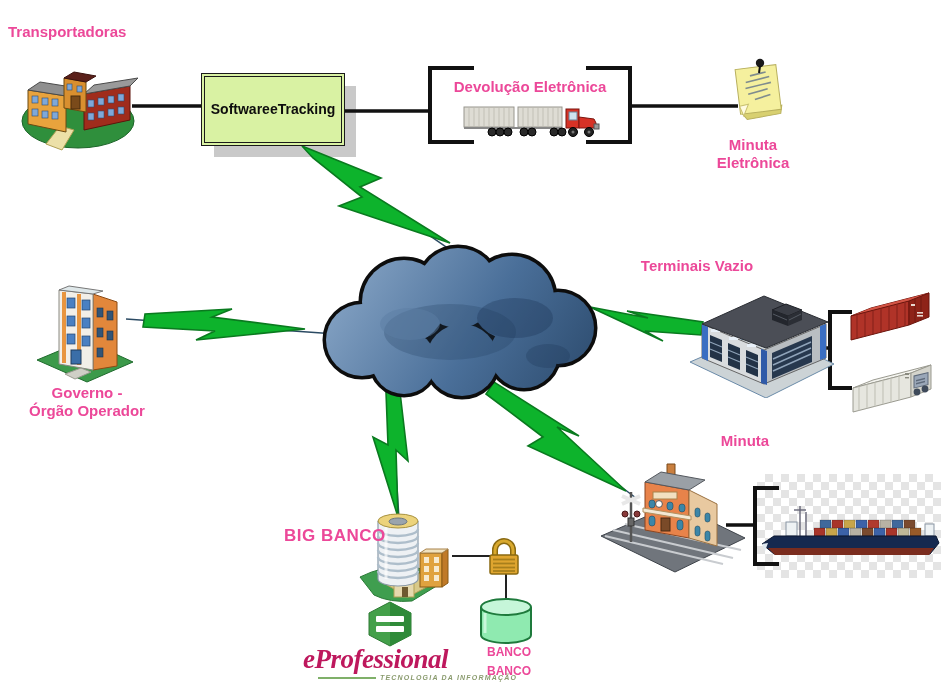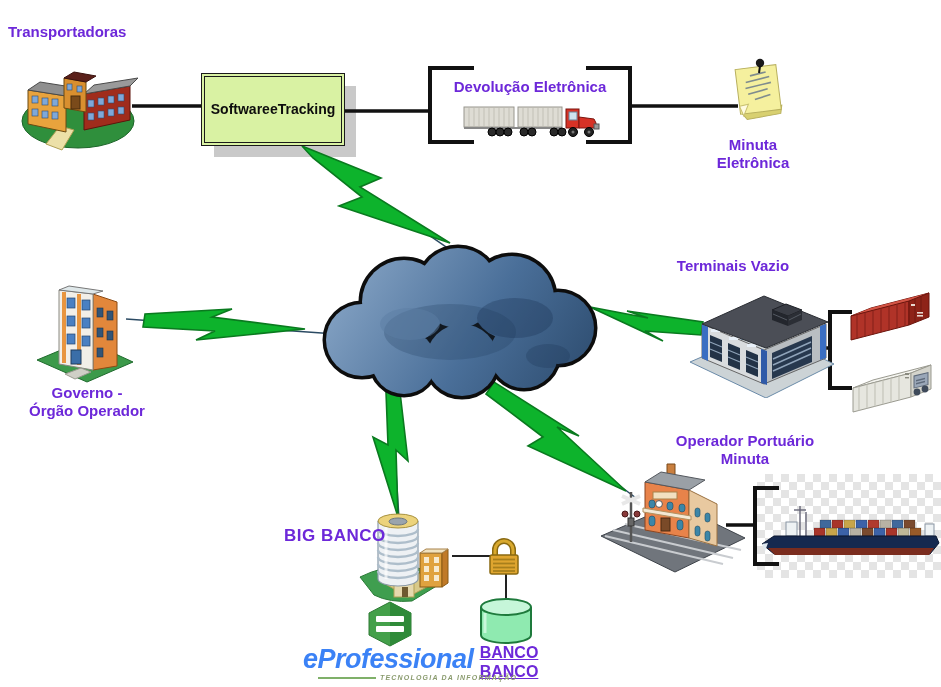--- a/index.html
+++ b/index.html
@@ -1,19 +1,19 @@
 <!DOCTYPE html>
 <html style="--c-api-text: #1fd13a; --c-bolt-fill: #0db32c; --c-bolt-outline: #0a7a1f; --c-software-box-fill: #d9f2a3; --c-software-box-border: #1a1a1a; --c-box-shadow: #c9c9c9; --c-cloud-light: #85a3c4; --c-cloud-dark: #2e4d70; --c-note-yellow: #f5f09e; --c-lock-gold: #dfa52f; --c-database-green: #8feab0; --c-line-black: #111111;"><head>
 <meta charset="utf-8">
 <style>
   html,body{margin:0;padding:0;background:#fff;}
   .stage{position:relative;width:941px;height:687px;background:#ffffff;overflow:hidden;
          font-family:"Liberation Sans",sans-serif;color:#0d0d0d;}
   .abs{position:absolute;}
-  .lbl{position:absolute;font-weight:700;font-size:15px;line-height:18px;color:#6d28d9;
+  .lbl{position:absolute;font-weight:700;font-size:15px;line-height:18px;color:#ec4899;
        text-align:center;white-space:nowrap;z-index:4;}
   .lbl.left{text-align:left;}
   .box-shadow{position:absolute;left:214px;top:86px;width:142px;height:71px;
        background:var(--c-box-shadow,#c9c9c9);z-index:0;}
   .software-box{position:absolute;left:201px;top:73px;width:142px;height:71px;
        background:var(--c-software-box-fill,#d9f2a3);
        border:1px solid var(--c-software-box-border,#1a1a1a);
        box-shadow:inset 0 0 0 2px var(--c-software-box-fill,#d9f2a3),
                   inset 0 0 0 3px var(--c-software-box-border,#1a1a1a);
        display:flex;flex-direction:row;align-items:center;justify-content:center;
@@ -28,23 +28,23 @@
   .sline{stroke:var(--c-line-black,#111111);stroke-width:3.5;}
   .thinline{stroke:#222;stroke-width:2;}
   .bracket{stroke:var(--c-line-black,#111111);stroke-width:4;fill:none;}
   .checker{position:absolute;left:757px;top:474px;width:184px;height:104px;z-index:1;
        background-color:#ffffff;
        background-image:
          linear-gradient(45deg,#e4e4e4 25%,transparent 25%,transparent 75%,#e4e4e4 75%),
          linear-gradient(45deg,#e4e4e4 25%,transparent 25%,transparent 75%,#e4e4e4 75%);
        background-size:16px 16px;background-position:0 0,8px 8px;}
   .bigdata-lbl{font-size:17px;letter-spacing:.5px;}
-  .banco-lbl{font-size:16px;line-height:19px;text-decoration:underline;}
+  .banco-lbl{font-size:12px;line-height:19px;}
   .logo-name{position:absolute;left:303px;top:644px;width:180px;font-size:27px;font-weight:700;
-       font-style:italic;color:#3b82f6;z-index:4;letter-spacing:-.5px;}
+       font-style:italic;color:#be185d;z-index:4;letter-spacing:-.5px;font-family:Liberation Serif, serif;}
   .logo-tagline{position:absolute;left:318px;top:674px;display:flex;align-items:center;z-index:4;}
   .logo-tagline .rule{width:58px;height:0;border-top:2px solid #7fb069;margin-right:4px;}
   .logo-tagline .tg{font-size:7px;font-style:italic;letter-spacing:1.2px;color:#8a9b6e;
        font-weight:700;white-space:nowrap;}
 </style>
 </head>
 <body>
 
 <div class="stage">
 
@@ -242,21 +242,21 @@
       <rect x="64" y="70" width="6" height="9"></rect>
     </g>
     <rect x="38" y="72" width="10" height="14" fill="#3a6ea8" stroke="#1e3c5e"></rect>
     <polygon points="32,96 48,90 58,94 42,101" fill="#cfcfc6" stroke="#9a9a90"></polygon>
   </svg>
   <div class="lbl" style="left:7px;top:384px;width:160px;">
     <div>Governo -</div>
     <div>Órgão Operador</div>
   </div>
 
-  <div class="lbl" style="left:658px;top:257px;width:150px;">Terminais Vazio</div>
+  <div class="lbl" style="left:622px;top:257px;width:150px;">Terminais Vazio</div>
 
   <svg class="abs icon" style="left:688px;top:280px;" width="148" height="118" viewBox="0 0 148 118">
     <polygon points="2,82 76,50 146,84 78,118" fill="#ccd3d6" stroke="#6a8aa8"></polygon>
     <polygon points="14,44 76,70 76,104 14,78" fill="#d9dcde" stroke="#666"></polygon>
     <polygon points="76,70 138,44 138,78 76,104" fill="#b9bec2" stroke="#666"></polygon>
     <g fill="#223246">
       <polygon points="22,55 34,60 34,82 22,77"></polygon>
       <polygon points="40,63 52,68 52,90 40,85"></polygon>
       <polygon points="58,70 70,75 70,97 58,92"></polygon>
     </g>
@@ -336,21 +336,20 @@
       </g>
     <circle cx="70" cy="32" r="3.4" fill="#3e4a5a"></circle>
       <circle cx="78" cy="29" r="3.4" fill="#3e4a5a"></circle>
     <g fill="#8a8a80">
         <rect x="58" y="13" width="4" height="2"></rect>
         <rect x="58" y="17" width="4" height="1.4"></rect>
       </g>
   </svg>
 
   <div class="lbl" style="left:650px;top:432px;width:190px;">
-    <div>Operador Portuário</div>
     <div>Minuta</div>
   </div>
 
   <svg class="abs icon" style="left:597px;top:456px;" width="152" height="118" viewBox="0 0 152 118">
     <polygon points="4,80 78,48 148,82 78,116" fill="#70757c" stroke="#3e434a"></polygon>
     <g stroke="#c9ccd0" stroke-width="2">
       <line x1="8" y1="80" x2="126" y2="108"></line>
       <line x1="16" y1="74" x2="136" y2="102"></line>
       <line x1="28" y1="68" x2="144" y2="94"></line>
     </g>

